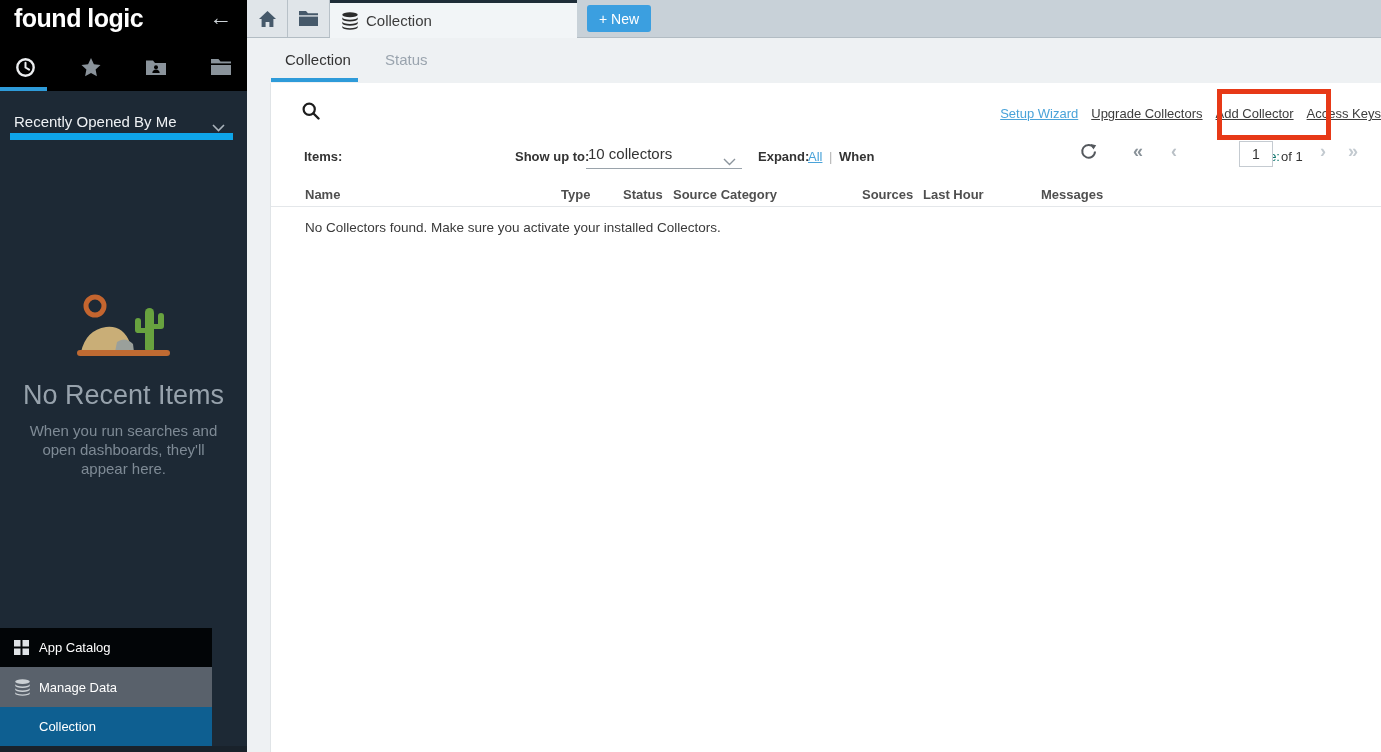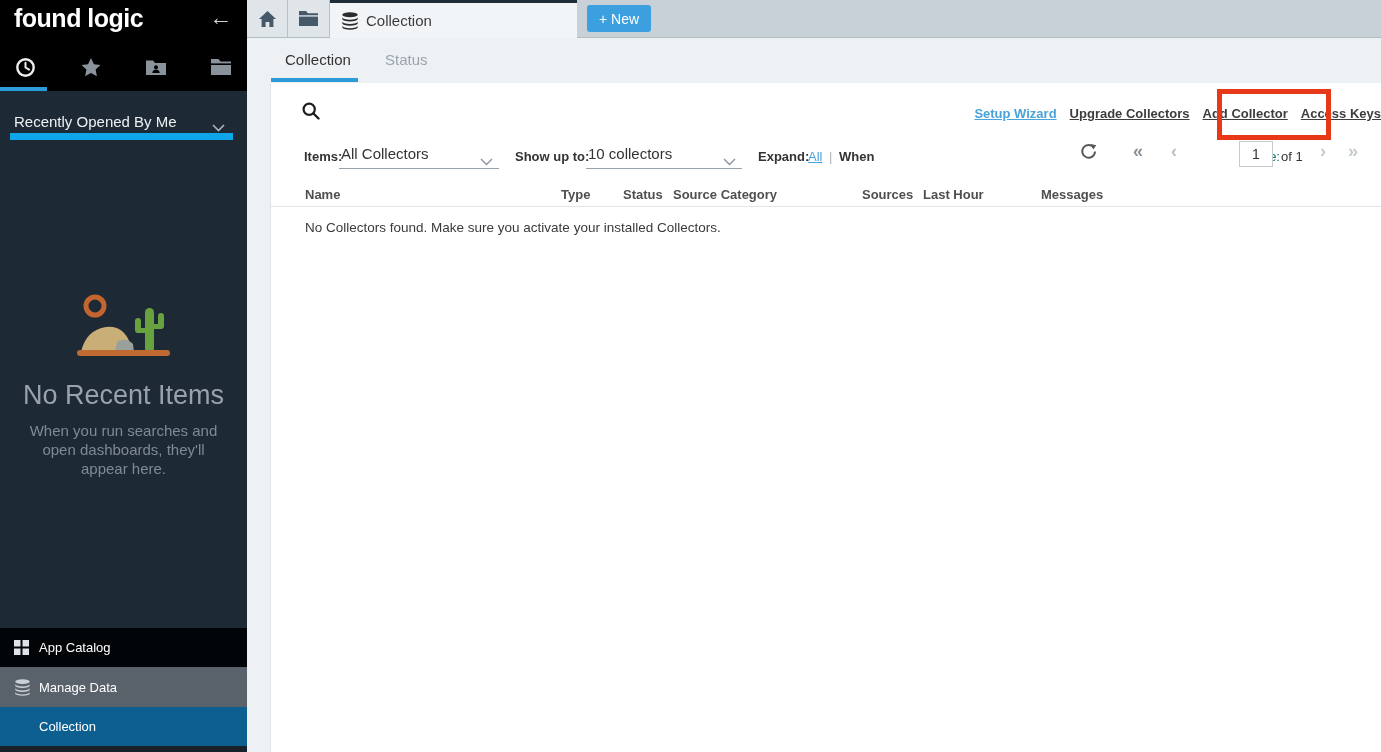--- a/index.html
+++ b/index.html
@@ -15,21 +15,21 @@
   .sb-icon-row { position:absolute; left:0; top:52px; width:247px; height:30px; display:flex; align-items:center; justify-content:space-between; padding:0 15px; }
   .sb-icon { width:21px; height:21px; display:flex; align-items:center; justify-content:center; }
   .sb-active-bar { position:absolute; left:0; top:87px; width:47px; height:4px; background:#2e9bd9; }
   .sb-recent { position:absolute; left:10px; top:104px; width:223px; height:36px; border-bottom:7px solid #0ea5e9; color:#eef1f4; font-size:15px; cursor:pointer; }
   .sb-recent-label { position:absolute; left:4px; top:9px; }
   .sb-recent-chev { position:absolute; right:8px; top:14px; }
   .sb-illustration { position:absolute; left:73px; top:290px; }
   .sb-empty-title { position:absolute; left:0; top:380px; width:247px; text-align:center; color:#97a2ac; font-size:27px; font-weight:400; }
   .sb-empty-caption { position:absolute; left:18px; top:421px; width:211px; text-align:center; color:#7e8a95; font-size:15px; line-height:19px; }
   .sb-nav { position:absolute; left:0; top:628px; width:247px; }
-  .sb-nav-item { position:relative; width:271px; display:flex; align-items:center; color:#fff; font-size:13px; cursor:pointer; }
+  .sb-nav-item { position:relative; width:212px; display:flex; align-items:center; color:#fff; font-size:13px; cursor:pointer; }
   .sb-nav-appcatalog { height:39px; background:#020507; }
   .sb-nav-managedata { height:40px; background:#59616b; }
   .sb-nav-collection { height:39px; background:#0e5f91; }
   .sb-nav-icon { width:18px; margin-left:14px; display:flex; align-items:center; }
   .sb-nav-label { margin-left:7px; }
   .sb-nav-collection .sb-nav-label { margin-left:39px; }
   .sb-bottom-strip { position:absolute; left:0; top:746px; width:247px; height:6px; background:#19222b; }
 
   
   .content { position:absolute; left:247px; top:0; width:1134px; height:752px; background:#eef1f3; }
@@ -50,21 +50,21 @@
   .subtab-underline { position:absolute; left:24px; top:40px; width:87px; height:4px; background:#2e9bd9; }
   .subtab-status { position:absolute; left:138px; top:13px; font-size:15px; color:#9aa4ae; cursor:pointer; }
 
   
   .panel { position:absolute; left:23px; top:83px; width:1111px; height:669px; background:#fff; border-left:1px solid #e0e4e7; }
 
   .search-icon { position:absolute; left:31px; top:19px; }
   .search-input { position:absolute; left:60px; top:14px; width:660px; height:26px; border:none; outline:none; font-family:"Liberation Sans", sans-serif; font-size:15.5px; color:#333; background:transparent; }
   .search-input::placeholder { color:#9b9b9b; opacity:1; }
 
-  .links-row { position:absolute; right:0; top:23px; display:flex; gap:13px; font-size:13px; font-weight:700; white-space:nowrap; }
+  .links-row { position:absolute; right:0; top:23px; display:flex; gap:13px; font-size:13px; font-weight:400; white-space:nowrap; }
   .links-row a { text-decoration:underline; cursor:pointer; }
   .link-blue { color:#4aa3d9; }
   .link-dark { color:#3d3d3d; }
 
   
   .flabel { position:absolute; top:66px; font-size:13px; font-weight:bold; color:#333; }
   .dropdown { position:absolute; top:58px; height:28px; border-bottom:1px solid #9aa3ab; cursor:pointer; }
   .dd-value { position:absolute; left:2px; top:4px; font-size:15px; color:#333; white-space:nowrap; }
   .dd-chev { position:absolute; right:6px; top:11px; }
   .expand-all { position:absolute; left:537px; top:66px; font-size:13px; color:#4aa3d9; text-decoration:underline; cursor:pointer; }
@@ -226,28 +226,20 @@
       </span>
 
       <div class="links-row">
         <a class="link-blue">Setup Wizard</a>
         <a class="link-dark">Upgrade Collectors</a>
         <a class="link-dark">Add Collector</a>
         <a class="link-dark">Access Keys</a>
       </div>
 
       <span class="flabel" style="left:33px;">Items:</span>
-      <div class="dropdown" style="left:68px; width:160px;">
-        <span class="dd-value">All Collectors</span>
-        <span class="dd-chev">
-          <svg width="13" height="8" viewBox="0 0 13 8">
-              <path d="M1 1 l5.5 5.5 L12 1" fill="none" stroke="#8b949c" stroke-width="1.4"></path>
-            </svg>
-        </span>
-      </div>
       <span class="flabel" style="left:244px;">Show up to:</span>
       <div class="dropdown" style="left:315px; width:156px;">
         <span class="dd-value">10 collectors</span>
         <span class="dd-chev">
           <svg width="13" height="8" viewBox="0 0 13 8">
               <path d="M1 1 l5.5 5.5 L12 1" fill="none" stroke="#8b949c" stroke-width="1.4"></path>
             </svg>
         </span>
       </div>
       <span class="flabel" style="left:487px;">Expand:</span>

